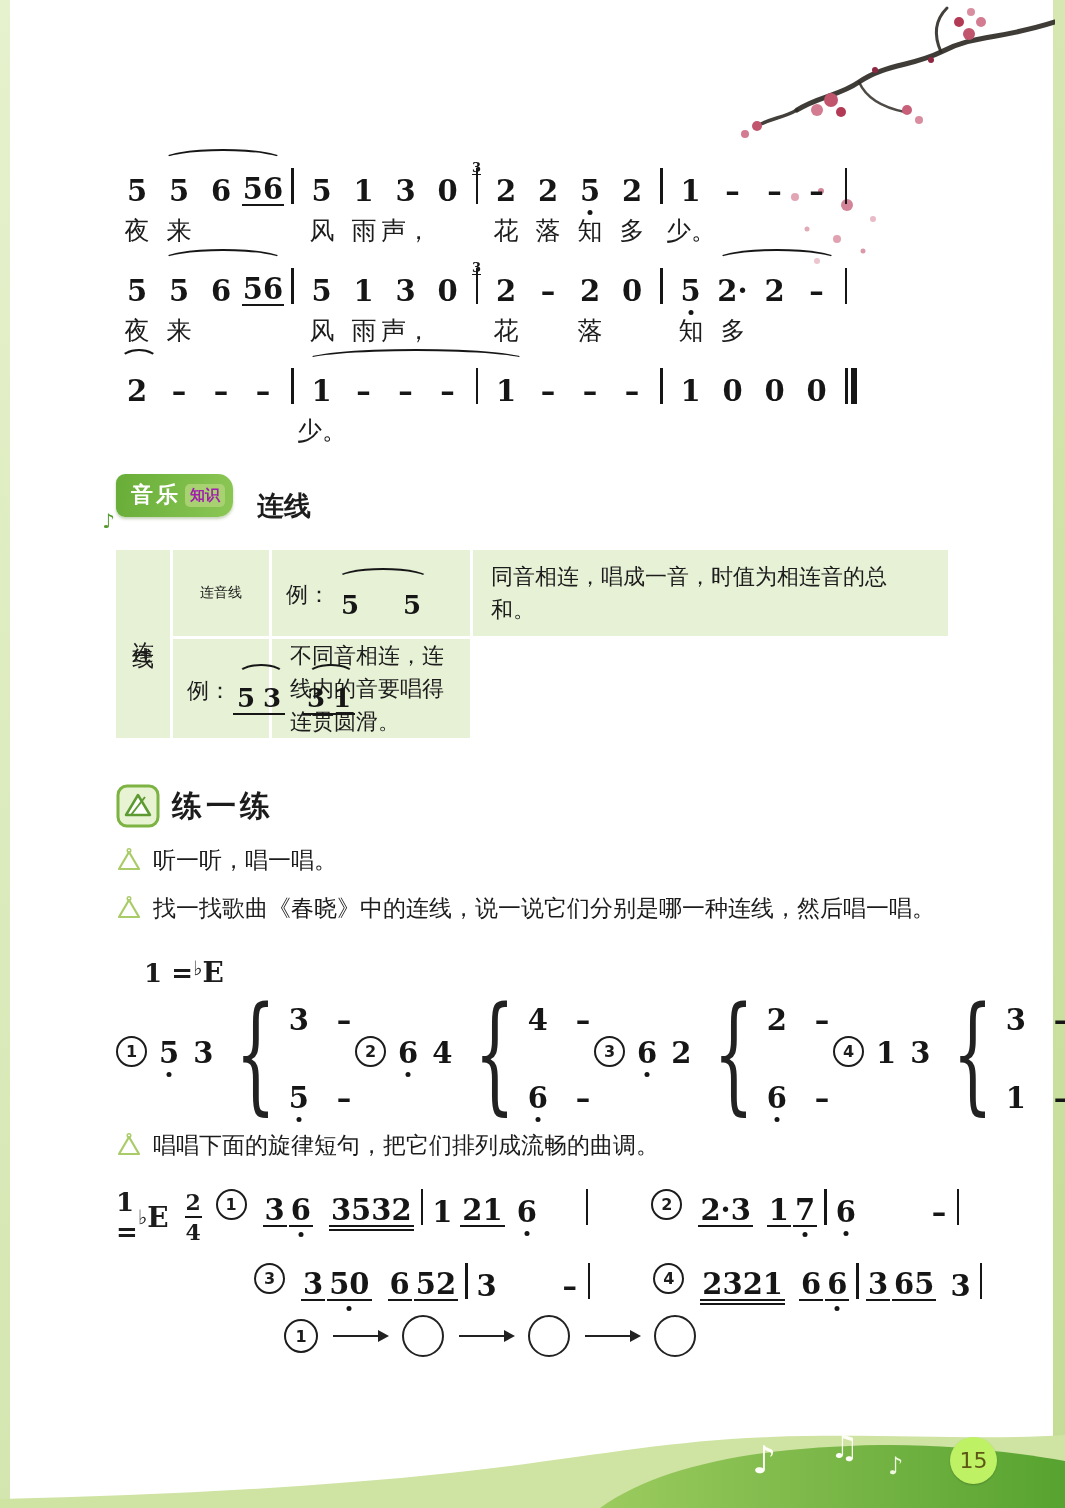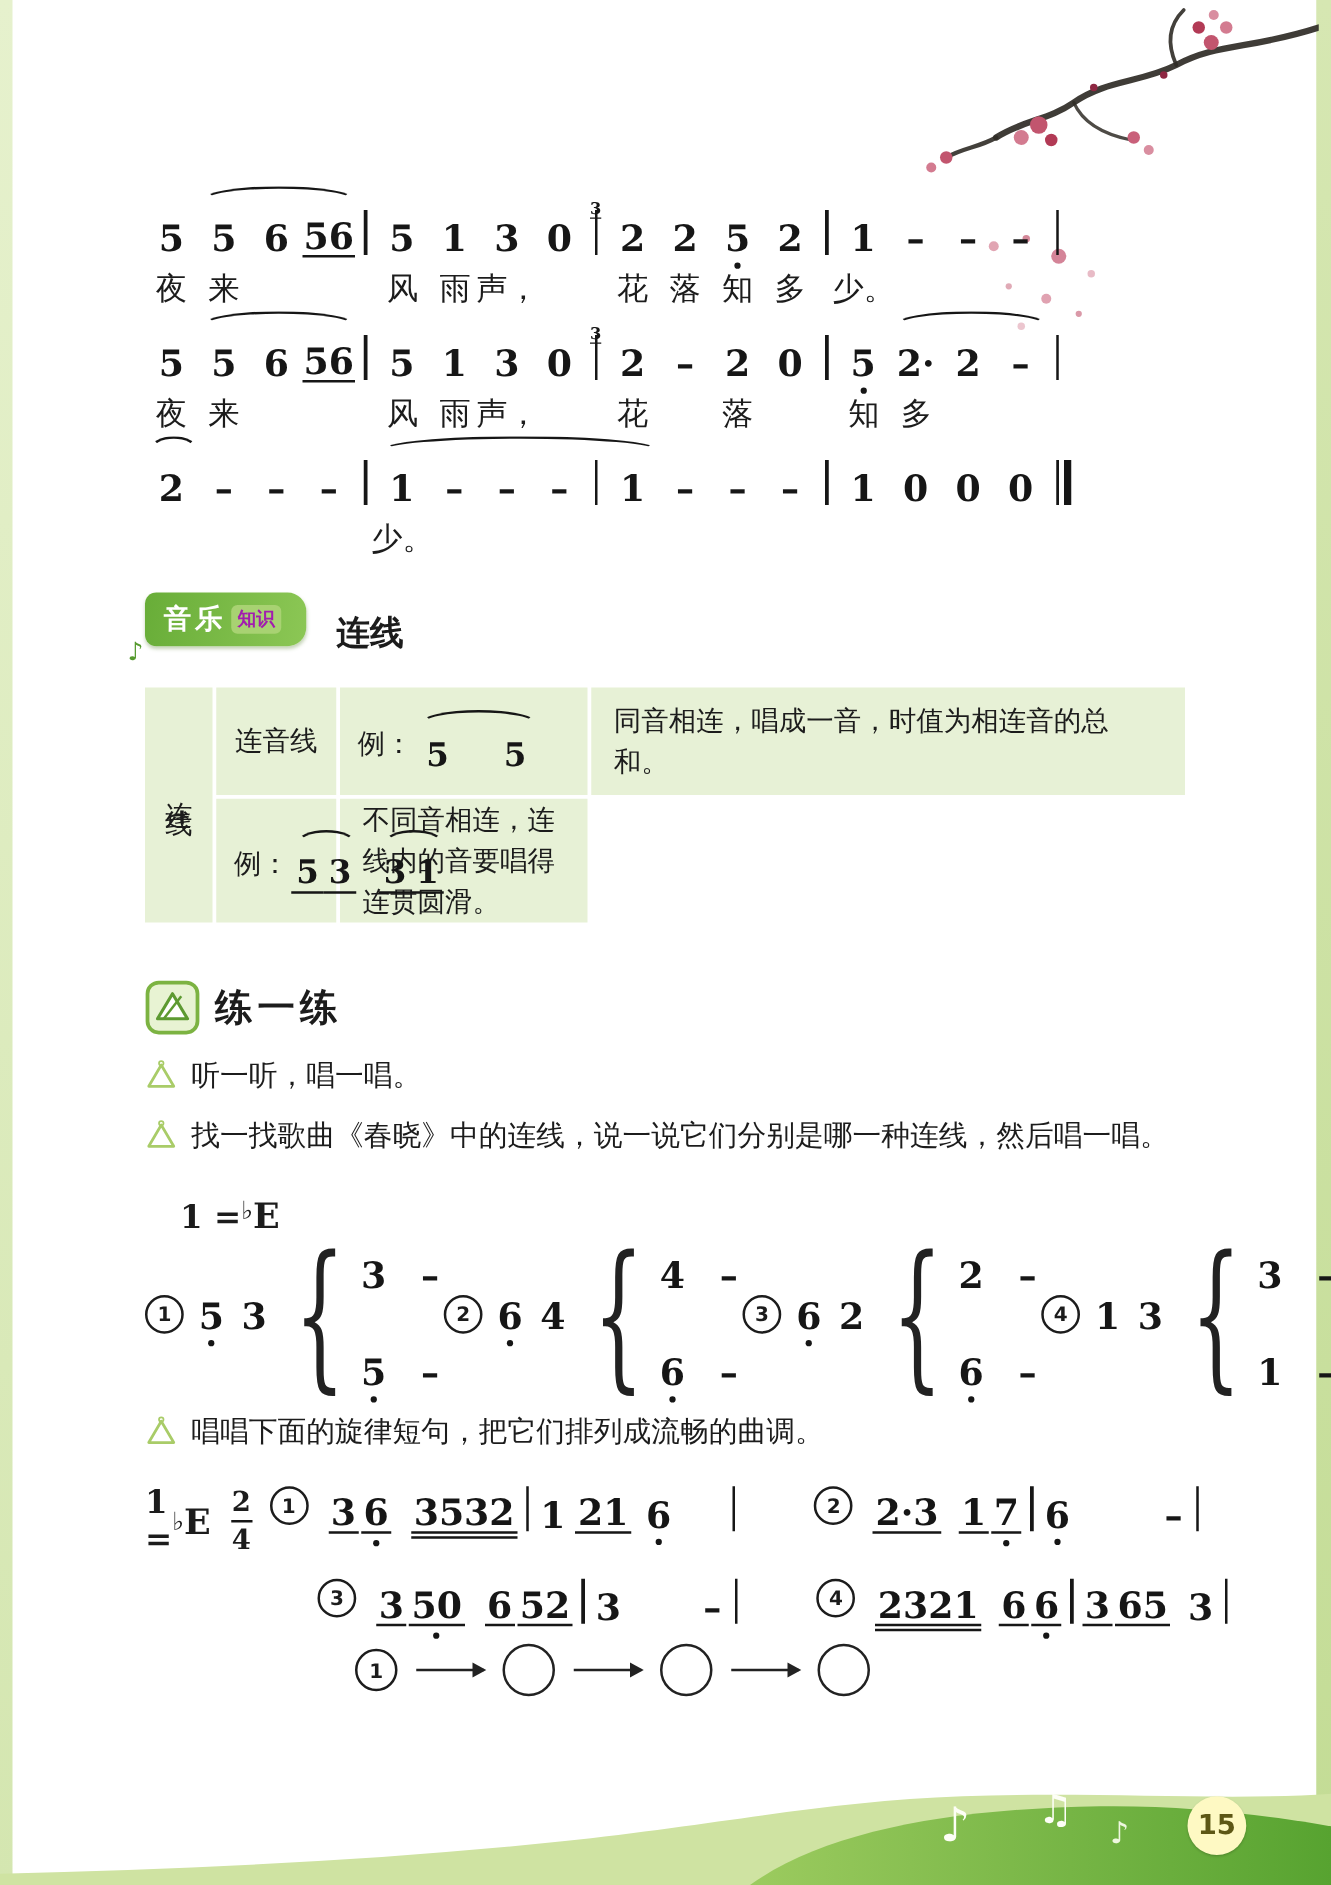--- a/index.html
+++ b/index.html
@@ -43,33 +43,33 @@
              font-size:25px;font-family:"Liberation Serif",serif;}
 
   .cn{width:27px;height:27px;border:2px solid #1c1c1c;border-radius:50%;display:inline-flex;
       align-items:center;justify-content:center;font-family:"DejaVu Sans",sans-serif;
       font-weight:700;font-size:16px;flex:none;align-self:center;margin-bottom:4px;}
 
   
   .kheader{display:flex;align-items:flex-start;margin-top:28px;}
   .badge{position:relative;display:inline-flex;align-items:center;gap:4px;
          background:linear-gradient(100deg,#68ad38,#8cc755);border-radius:9px 15px 15px 9px;
-         padding:6px 20px 7px 15px;box-shadow:0 2px 3px rgba(90,130,50,.35);}
+         padding:6px 8px 7px 15px;box-shadow:0 2px 3px rgba(90,130,50,.35);}
   .badge-main{font-family:"Liberation Sans",sans-serif;font-weight:700;font-size:22px;color:#fff;letter-spacing:3px;}
   .badge-sub{font-family:"Liberation Sans",sans-serif;font-weight:700;font-size:15px;color:#a21caf;
              background:#a8d272;border-radius:5px;padding:2px 5px;}
   .badge-note{position:absolute;left:-14px;bottom:-16px;color:#569a2f;font-size:20px;font-family:"DejaVu Sans",sans-serif;}
   .ktitle{font-size:27px;font-weight:600;margin-left:24px;padding-top:14px;}
 
   .ktable{display:grid;grid-template-columns:54px 96px 198px 1fr;gap:3px;width:100%;margin-top:26px;}
   .cell{background:#e7f1d6;display:flex;align-items:center;justify-content:center;min-height:86px;}
   .cell.side{grid-row:1/3;flex-direction:column;}
   .sidetext{writing-mode:vertical-rl;text-orientation:upright;font-size:22px;letter-spacing:5px;}
   .sidecurve{display:inline-block;transform:rotate(90deg);font-size:20px;margin-top:8px;}
-  .cell.name{font-size:22px;}
+  .cell.name{font-size:14px;}
   .cell.ex{justify-content:flex-start;padding-left:14px;}
   .exprefix{font-size:22px;margin-right:2px;position:relative;top:2px;}
   .mini{padding-top:14px;}
   .mini .mnotes{height:38px;}
   .cell.desc{justify-content:flex-start;padding:0 18px;font-size:22px;line-height:1.5;}
 
   
   .pheader{display:flex;align-items:center;gap:12px;margin-top:46px;}
   .ptitle{font-size:30px;font-weight:700;letter-spacing:4px;}
   .bullet{display:flex;align-items:flex-start;gap:11px;margin-top:17px;font-size:23px;}
@@ -104,22 +104,22 @@
   .arrow::after{content:"";position:absolute;right:-2px;top:-5px;border-top:6px solid transparent;
                 border-bottom:6px solid transparent;border-left:11px solid #222;}
 
   
   .footer{position:absolute;bottom:0;left:0;}
   .fnote{position:absolute;color:#fdfef6;font-family:"DejaVu Sans",sans-serif;}
   .fn1{left:752px;bottom:26px;font-size:38px;}
   .fn2{left:830px;bottom:42px;font-size:32px;}
   .fn3{left:888px;bottom:28px;font-size:24px;color:#eef7df;}
   .pagenum{position:absolute;right:68px;bottom:24px;width:47px;height:47px;border-radius:50%;
-           background:#fef9c3;display:flex;align-items:center;justify-content:center;
-           font-family:"DejaVu Sans",sans-serif;font-weight:700;font-size:22px;color:#5d5715;
+           background:#bef264;display:flex;align-items:center;justify-content:center;
+           font-family:"DejaVu Sans",sans-serif;font-weight:400;font-size:22px;color:#5d5715;
            box-shadow:0 1px 2px rgba(0,0,0,.2);}
 </style>
 </head>
 <body>
 
 <div class="page">
 
   <div class="edge left"></div>
   <div class="edge right"></div>
 

